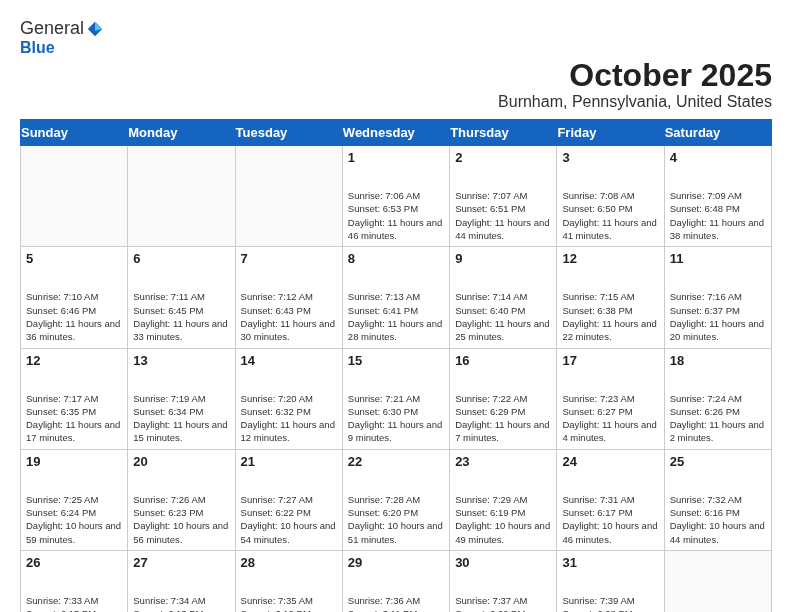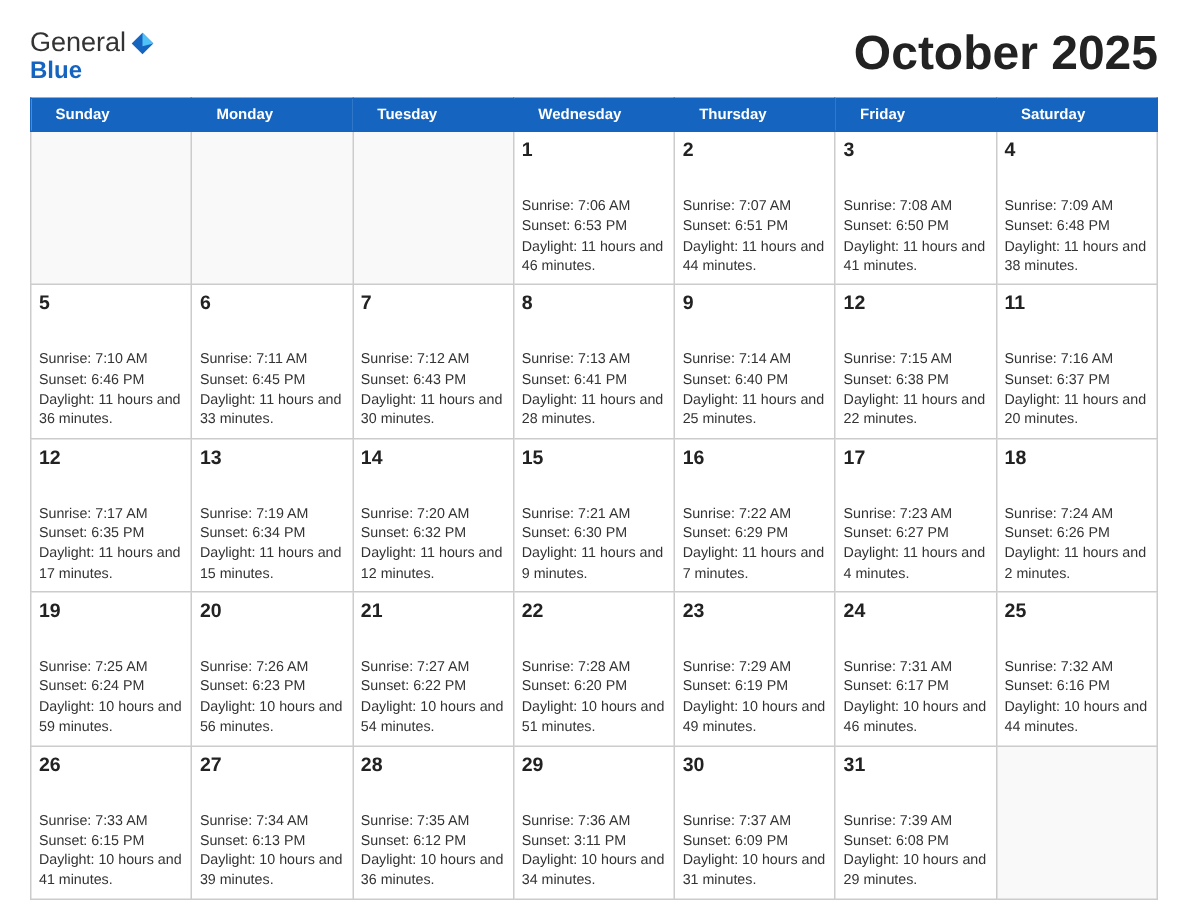--- a/index.html
+++ b/index.html
@@ -42,20 +42,21 @@
       font-weight: bold;
       color: #1565c0;
     }
     .logo-icon {
       width: 18px;
       height: 18px;
       margin-left: 2px;
     }
     .title-block {
       text-align: right;
+      margin-top: 40px;
     }
     .main-title {
       font-size: 32px;
       font-weight: bold;
       color: #222;
       line-height: 1.1;
     }
     .subtitle {
       font-size: 16px;
       color: #333;
@@ -64,22 +65,22 @@
       flex: 1;
       border: 1px solid #ccc;
       border-collapse: collapse;
       width: 100%;
       table-layout: fixed;
     }
     .calendar th {
       background-color: #1565c0;
       color: #fff;
       text-align: left;
-      padding: 5px 16px;
-      font-size: 10px;
+      padding: 5px 0;
+      font-size: 13px;
       border: 1px solid #1565c0;
     }
     .calendar td {
       border: 1px solid #ccc;
       vertical-align: top;
       padding: 4px 5px;
       font-size: 10px;
       color: #333;
       background: #fff;
       height: 80px;
@@ -113,20 +114,21 @@
         <span class="logo-general">General</span>
         <svg class="logo-icon" viewBox="0 0 20 20">
           <polygon points="10,2 18,10 10,18 2,10" fill="#1565c0"></polygon>
           <polygon points="10,2 18,10 10,12" fill="#4fc3f7"></polygon>
         </svg>
       </div>
       <span class="logo-blue">Blue</span>
     </div>
     <div class="title-block">
       <div class="main-title">October 2025</div>
+      <div class="subtitle">Burnham, Pennsylvania, United States</div>
     </div>
   </div>
 
   <table class="calendar">
     <thead>
       <tr>
       <th>Sunday</th>
           <th>Monday</th>
           <th>Tuesday</th>
           <th>Wednesday</th>

